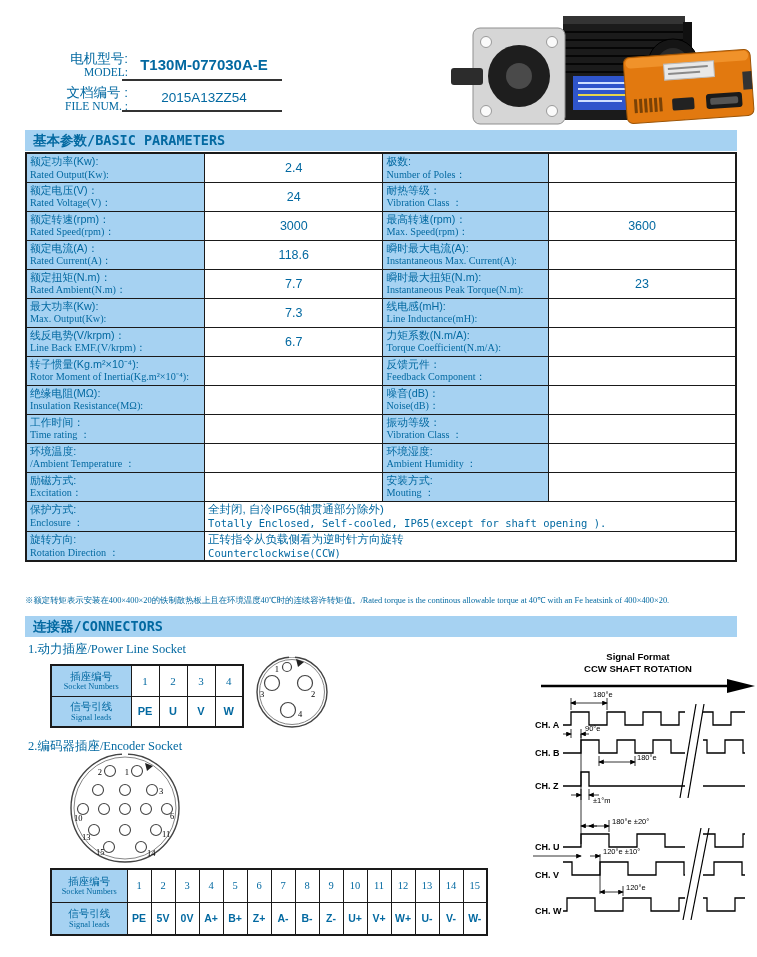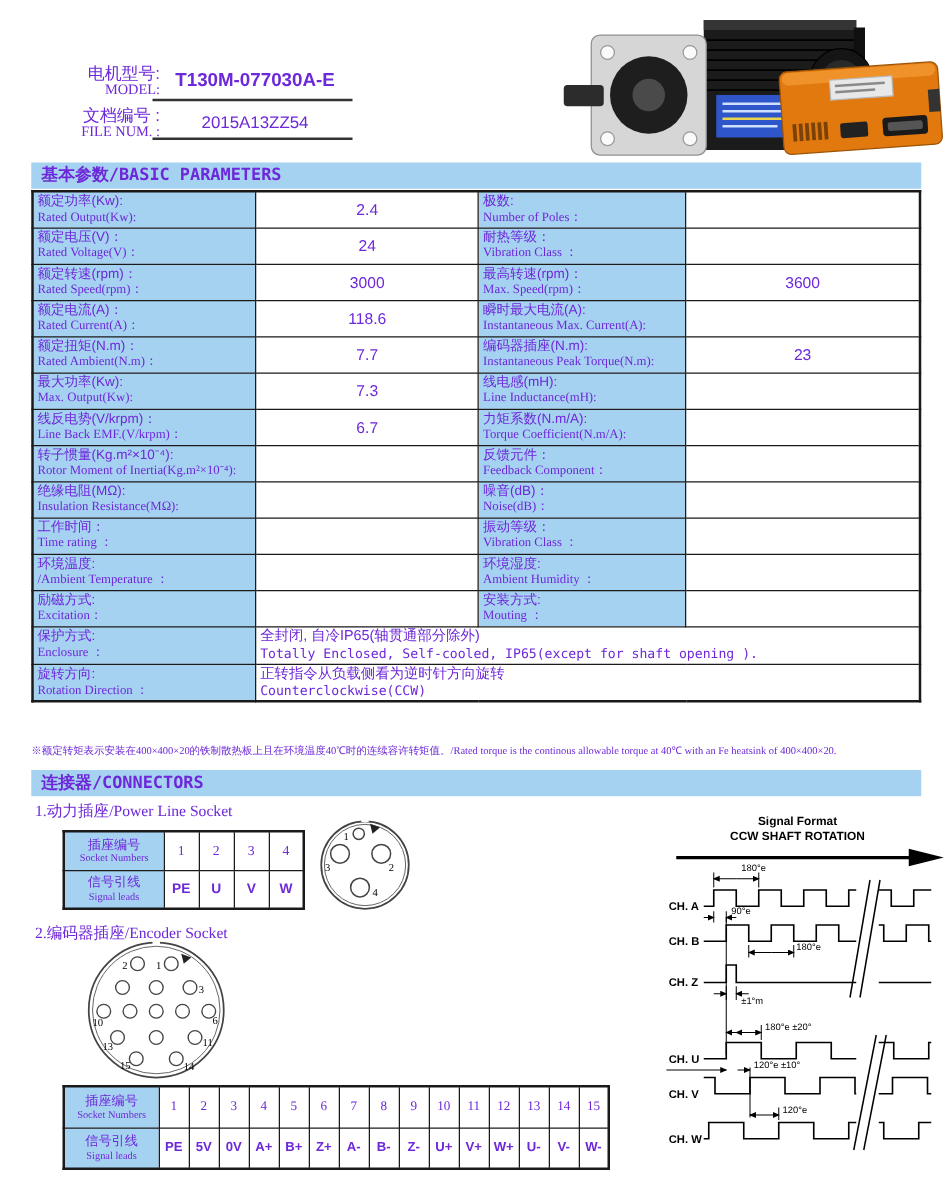--- a/index.html
+++ b/index.html
@@ -1,17 +1,17 @@
 <!DOCTYPE html>
 <html><head>
 <meta charset="utf-8">
 <style>
   html,body{margin:0;padding:0;background:#fff;}
   #page{position:relative;width:757px;height:957px;background:#fff;overflow:hidden;
-        font-family:"Liberation Sans",sans-serif;color:#6d28d9;}
+        font-family:"Liberation Sans",sans-serif;color:#0369a1;}
   .abs{position:absolute;}
 
   
   .hdr-cn{font-size:13.5px;text-align:right;width:70px;}
   .hdr-en{font-size:11.5px;font-family:"Liberation Serif",serif;text-align:right;width:70px;}
   .hdr-val{font-weight:bold;font-size:15px;text-align:center;width:160px;}
   .hdr-val2{font-size:13.5px;text-align:center;width:160px;}
   .hdr-line{border-bottom:2px solid #333;width:160px;height:0;}
 
   
@@ -183,21 +183,21 @@
           </td>
       <td class="vcell"></td>
     </tr>
         <tr>
       <td class="lcell">
         <div class="cn">额定扭矩(N.m)：</div>
         <div class="en">Rated Ambient(N.m)：</div>
           </td>
       <td class="vcell">7.7</td>
       <td class="lcell">
-        <div class="cn">编码器插座(N.m):</div>
+        <div class="cn">瞬时最大扭矩(N.m):</div>
         <div class="en">Instantaneous Peak Torque(N.m):</div>
           </td>
       <td class="vcell">23</td>
     </tr>
         <tr>
       <td class="lcell">
         <div class="cn">最大功率(Kw):</div>
         <div class="en">Max. Output(Kw):</div>
           </td>
       <td class="vcell">7.3</td>

